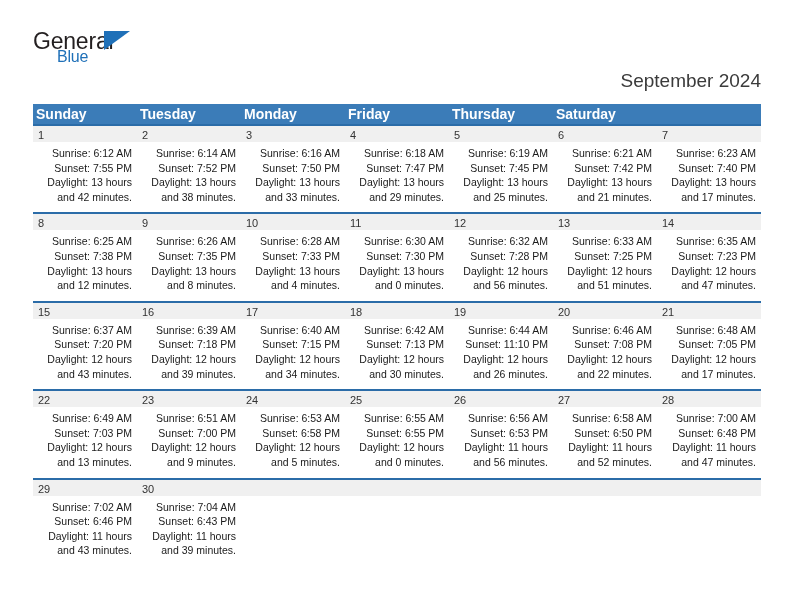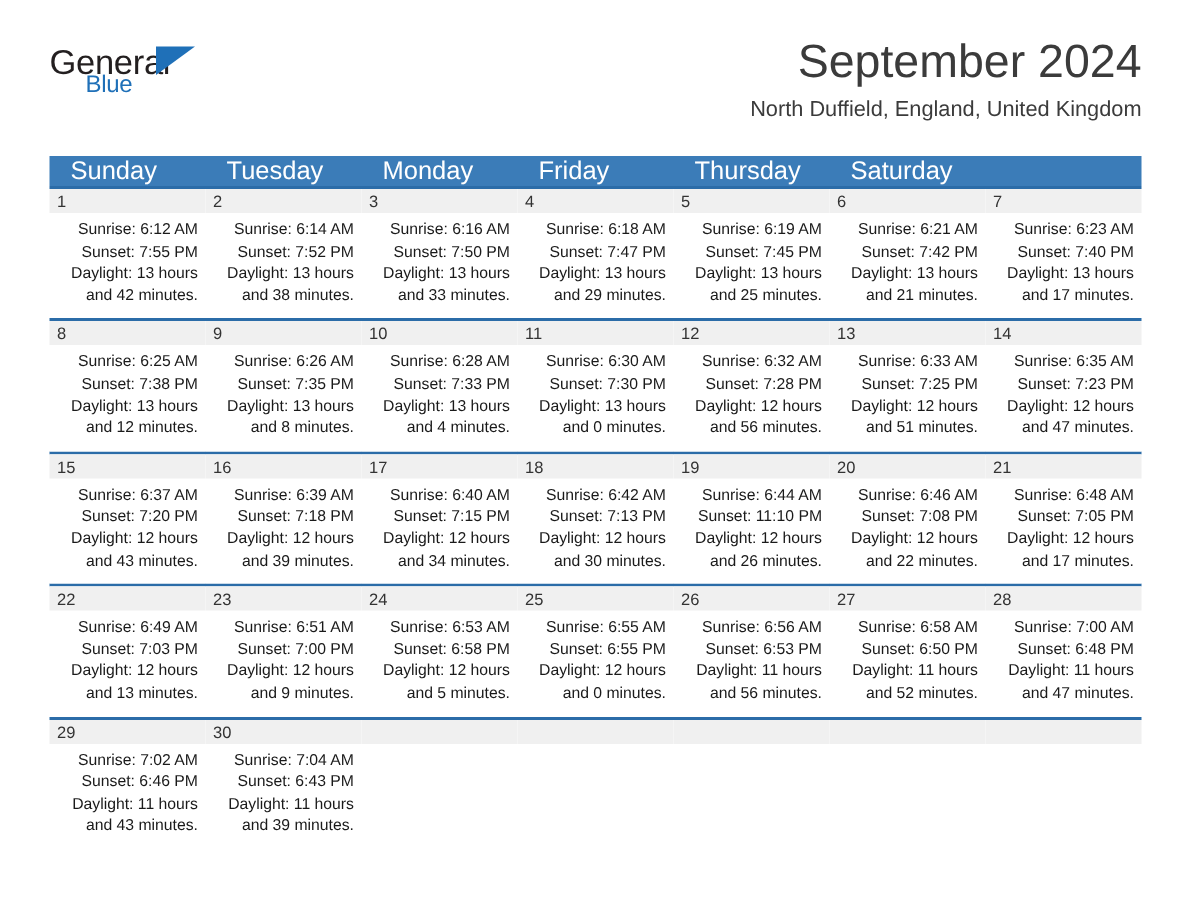--- a/index.html
+++ b/index.html
@@ -63,25 +63,26 @@
     color: #1f70b8;
     font-family: "Liberation Sans", sans-serif;
   }
   .title-block {
     position: absolute;
     right: 0;
     top: 0;
     text-align: right;
   }
   .cal-title {
-    font-size: 31px;
+    font-size: 19px;
     color: #3b3b3b;
     font-weight: normal;
     line-height: 34px;
     white-space: nowrap;
+    margin-top: 40px;
   }
   .cal-subtitle {
     font-size: 14.5px;
     color: #3b3b3b;
     line-height: 22px;
     margin-top: 4px;
     white-space: nowrap;
   }
 
   
@@ -92,25 +93,26 @@
     width: 728px;
   }
   .week-head {
     display: flex;
     background: #3b7cb8;
     height: 20px;
   }
   .week-head .dow {
     width: 104px;
     box-sizing: border-box;
-    padding-left: 14px;
+    padding-left: 3px;
     color: #ffffff;
-    font-size: 17px;
+    font-size: 14px;
     line-height: 20px;
     white-space: nowrap;
+    font-weight: bold;
   }
   .week {
     display: flex;
     border-top: 2px solid #2b6ca8;
     background: #ffffff;
   }
   .week.last-week { }
   .day {
     width: 104px;
     box-sizing: border-box;

